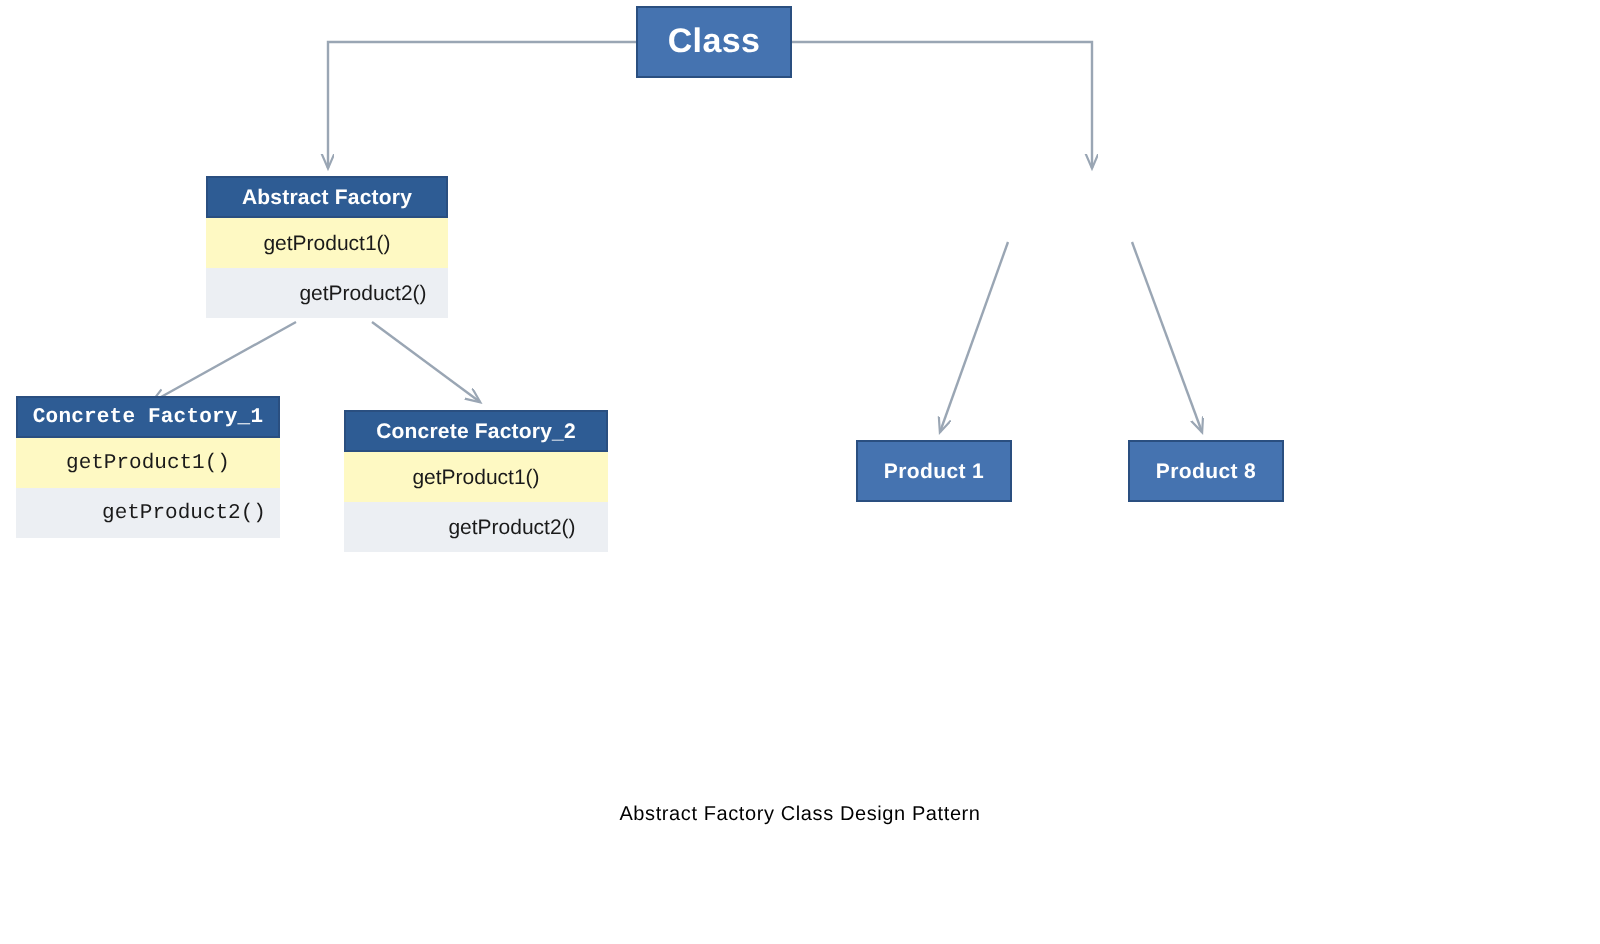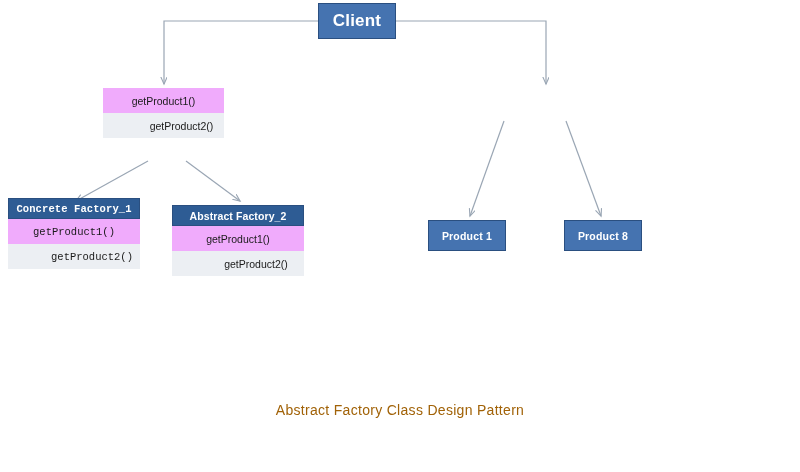--- a/index.html
+++ b/index.html
@@ -69,28 +69,28 @@
   }
   .uml-row {
     box-sizing: border-box;
     color: #1a1a1a;
     font-size: 10.5px;
     text-align: center;
     display: flex;
     align-items: center;
     justify-content: center;
   }
-  .uml-row.alt0 { background: #f0abfc; }
+  .uml-row.alt0 { background: #fef9c3; }
   .uml-row.alt1 { background: #eceff3; padding-left: 36px; }
   .caption {
     position: absolute;
     width: 100%;
     text-align: center;
-    color: #a16207;
-    font-size: 14px;
+    color: #000000;
+    font-size: 10px;
     letter-spacing: 0.3px;
   }
 </style>
 </head>
 <body>
 
 <div id="canvas">
 
   <svg id="wires" viewBox="0 0 800 472" xmlns="http://www.w3.org/2000/svg">
     <defs>
@@ -102,37 +102,38 @@
         <polyline points="318,21 164,21 164,84" fill="none" stroke="#9aa6b4" stroke-width="1.2" marker-end="url(#arrowhead)"></polyline>
         <polyline points="396,21 546,21 546,84" fill="none" stroke="#9aa6b4" stroke-width="1.2" marker-end="url(#arrowhead)"></polyline>
         <polyline points="148,161 76,201" fill="none" stroke="#9aa6b4" stroke-width="1.2" marker-end="url(#arrowhead)"></polyline>
         <polyline points="186,161 240,201" fill="none" stroke="#9aa6b4" stroke-width="1.2" marker-end="url(#arrowhead)"></polyline>
         <polyline points="504,121 470,216" fill="none" stroke="#9aa6b4" stroke-width="1.2" marker-end="url(#arrowhead)"></polyline>
         <polyline points="566,121 601,216" fill="none" stroke="#9aa6b4" stroke-width="1.2" marker-end="url(#arrowhead)"></polyline>
       </g>
   </svg>
 
   <div class="node solid client-node" style="left: 318px; top: 3px; width: 78px; height: 36px;">
-    <span>Client</span>
+    <span>Class</span>
   </div>
 
   <div class="umlbox" style="left: 103px; top: 88px; width: 121px; height: 72px;">
+    <div class="uml-header" style="height: 21px;">Abstract Factory</div>
     <div class="uml-row alt0" style="height: 25px;">getProduct1()</div>
     <div class="uml-row alt1" style="height: 25px;">getProduct2()</div>
   </div>
 
 
   <div class="umlbox" style="left: 8px; top: 198px; width: 132px; height: 71px; font-family: Liberation Mono, monospace;">
     <div class="uml-header" style="height: 21px;">Concrete Factory_1</div>
     <div class="uml-row alt0" style="height: 25px;">getProduct1()</div>
     <div class="uml-row alt1" style="height: 25px;">getProduct2()</div>
   </div>
 
   <div class="umlbox" style="left: 172px; top: 205px; width: 132px; height: 71px;">
-    <div class="uml-header" style="height: 21px;">Abstract Factory_2</div>
+    <div class="uml-header" style="height: 21px;">Concrete Factory_2</div>
     <div class="uml-row alt0" style="height: 25px;">getProduct1()</div>
     <div class="uml-row alt1" style="height: 25px;">getProduct2()</div>
   </div>
 
   <div class="node solid product-node" style="left: 428px; top: 220px; width: 78px; height: 31px;">
     <span>Product 1</span>
   </div>
 
   <div class="node solid product-node" style="left: 564px; top: 220px; width: 78px; height: 31px;">
     <span>Product 8</span>

